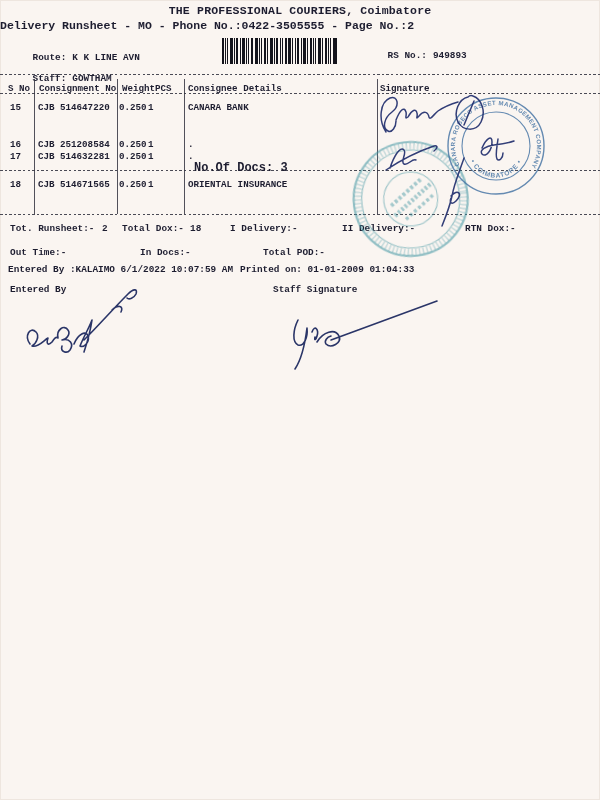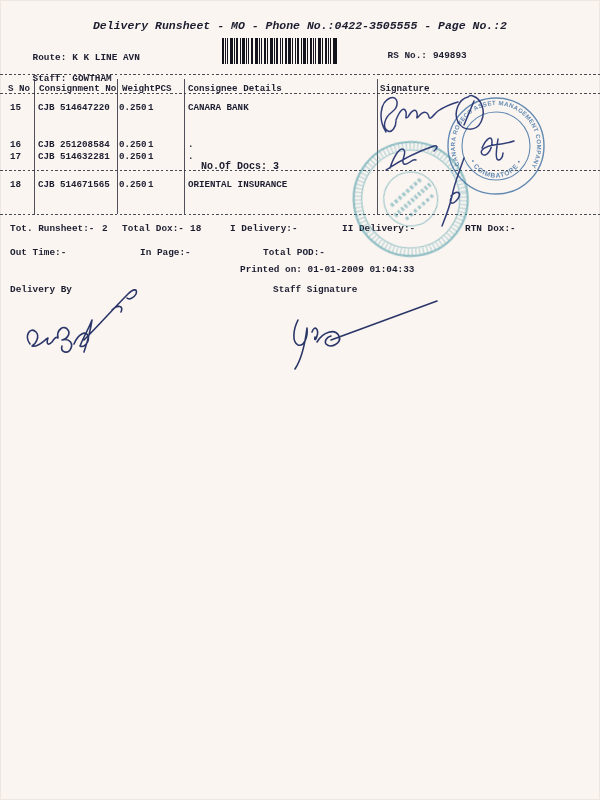--- a/index.html
+++ b/index.html
@@ -5,38 +5,39 @@
   html,body{margin:0;padding:0;background:#e9e5e0;}
   .page{
     position:relative;width:600px;height:800px;margin:0 auto;
     background:#faf5f1;overflow:hidden;
     box-shadow:inset 0 0 0 1px #eee6df;
     font-family:"Liberation Mono","DejaVu Sans Mono",monospace;
     font-weight:700;color:#1d1d30;
   }
   .abs{position:absolute;white-space:pre;}
   .t-title{left:0;right:0;top:4px;text-align:center;font-size:11.5px;letter-spacing:.2px;}
-  .t-sub{left:0;right:0;top:19px;text-align:center;font-size:11.5px;font-style:italic;}
+  .t-sub{left:0;right:0;top:19px;font-size:11.5px;}
   .txt{font-size:9.4px;}
   .pair .lab{margin-right:6px;margin-top:16px;}
   .dash{position:absolute;left:0;width:600px;height:1px;
     background:repeating-linear-gradient(90deg,#4a4a55 0 2.5px,transparent 2.5px 4.6px);}
   .vline{position:absolute;width:1px;background:#33333f;top:79px;height:135px;opacity:.85;}
   .cell{position:absolute;top:0;white-space:pre;font-size:9.2px;}
   .trow{position:absolute;left:0;width:544px;height:12px;}
   .c-sno{left:10px}.c-cons{left:38px}.c-wt{left:119px}.c-pcs{left:148px}.c-det{left:188px}
   .h-sno{left:8px}.h-cons{left:39px}.h-wt{left:122px}.h-pcs{left:155px}.h-det{left:188px}.h-sig{left:380px}
   .stamp{position:absolute;pointer-events:none;}
   .sig-layer{position:absolute;left:0;top:0;pointer-events:none;}
 </style>
 </head>
 <body>
 
 <div class="page">
 
+  <div class="abs t-title">THE PROFESSIONAL COURIERS, Coimbatore</div>
   <div class="abs t-sub">Delivery Runsheet - MO - Phone No.:0422-3505555 - Page No.:2</div>
 
   <div class="abs txt pair" style="left:10px;top:41px">
     <span class="lab">Route:</span><span>K K LINE AVN</span>
   </div>
   <div class="abs txt pair" style="left:10px;top:62px">
     <span class="lab">Staff:</span><span>GOWTHAM</span>
   </div>
 
   <div class="abs txt pair" style="left:365px;top:39px">
@@ -120,43 +121,44 @@
     <span class="cell c-pcs">1</span>
     <span class="cell c-det">.</span>
   </div>
   <div class="trow" style="top:151px">
     <span class="cell c-sno">17</span>
     <span class="cell c-cons">CJB 514632281</span>
     <span class="cell c-wt">0.250</span>
     <span class="cell c-pcs">1</span>
     <span class="cell c-det">.</span>
   </div>
-  <div class="abs" style="left:201px;top:161px;font-size:10px">No.Of Docs: 3</div>
+  <div class="abs" style="left:194px;top:161px;font-size:12px">No.Of Docs: 3</div>
   <div class="trow" style="top:179px">
     <span class="cell c-sno">18</span>
     <span class="cell c-cons">CJB 514671565</span>
     <span class="cell c-wt">0.250</span>
     <span class="cell c-pcs">1</span>
     <span class="cell c-det">ORIENTAL INSURANCE</span>
   </div>
 
   <span class="abs txt" style="left:10px;top:223px">Tot. Runsheet:-</span>
   <span class="abs txt" style="left:102px;top:223px">2</span>
   <span class="abs txt" style="left:122px;top:223px">Total Dox:-</span>
   <span class="abs txt" style="left:190px;top:223px">18</span>
   <span class="abs txt" style="left:230px;top:223px">I Delivery:-</span>
   <span class="abs txt" style="left:342px;top:223px">II Delivery:-</span>
   <span class="abs txt" style="left:465px;top:223px">RTN Dox:-</span>
 
   <span class="abs txt" style="left:10px;top:247px">Out Time:-</span>
-  <span class="abs txt" style="left:140px;top:247px">In Page:-</span>
+  <span class="abs txt" style="left:140px;top:247px">In Docs:-</span>
   <span class="abs txt" style="left:263px;top:247px">Total POD:-</span>
 
+  <span class="abs txt" style="left:8px;top:264px">Entered By :KALAIMO 6/1/2022 10:07:59 AM</span>
   <span class="abs txt" style="left:240px;top:264px">Printed on: 01-01-2009 01:04:33</span>
-  <span class="abs txt" style="left:10px;top:284px">Delivery By</span>
+  <span class="abs txt" style="left:10px;top:284px">Entered By</span>
   <span class="abs txt" style="left:273px;top:284px">Staff Signature</span>
 
   <div class="stamp" style="left:346px;top:134px;transform:rotate(-7deg);filter:blur(.45px)">
     <svg width="130" height="130">
       <g stroke="#3d93a0" fill="none">
         <circle cx="65" cy="65" r="57" stroke-width="2.2" opacity=".55"></circle>
         <circle cx="65" cy="65" r="49" stroke-width="1.2" opacity=".5"></circle>
         <circle cx="65" cy="65" r="53" stroke-width="6.5" opacity=".28" stroke-dasharray="1.5 2.3"></circle>
         <circle cx="65" cy="65" r="27" stroke-width="1.1" opacity=".5"></circle>
         <g transform="rotate(-35 65 65)" opacity=".45">

